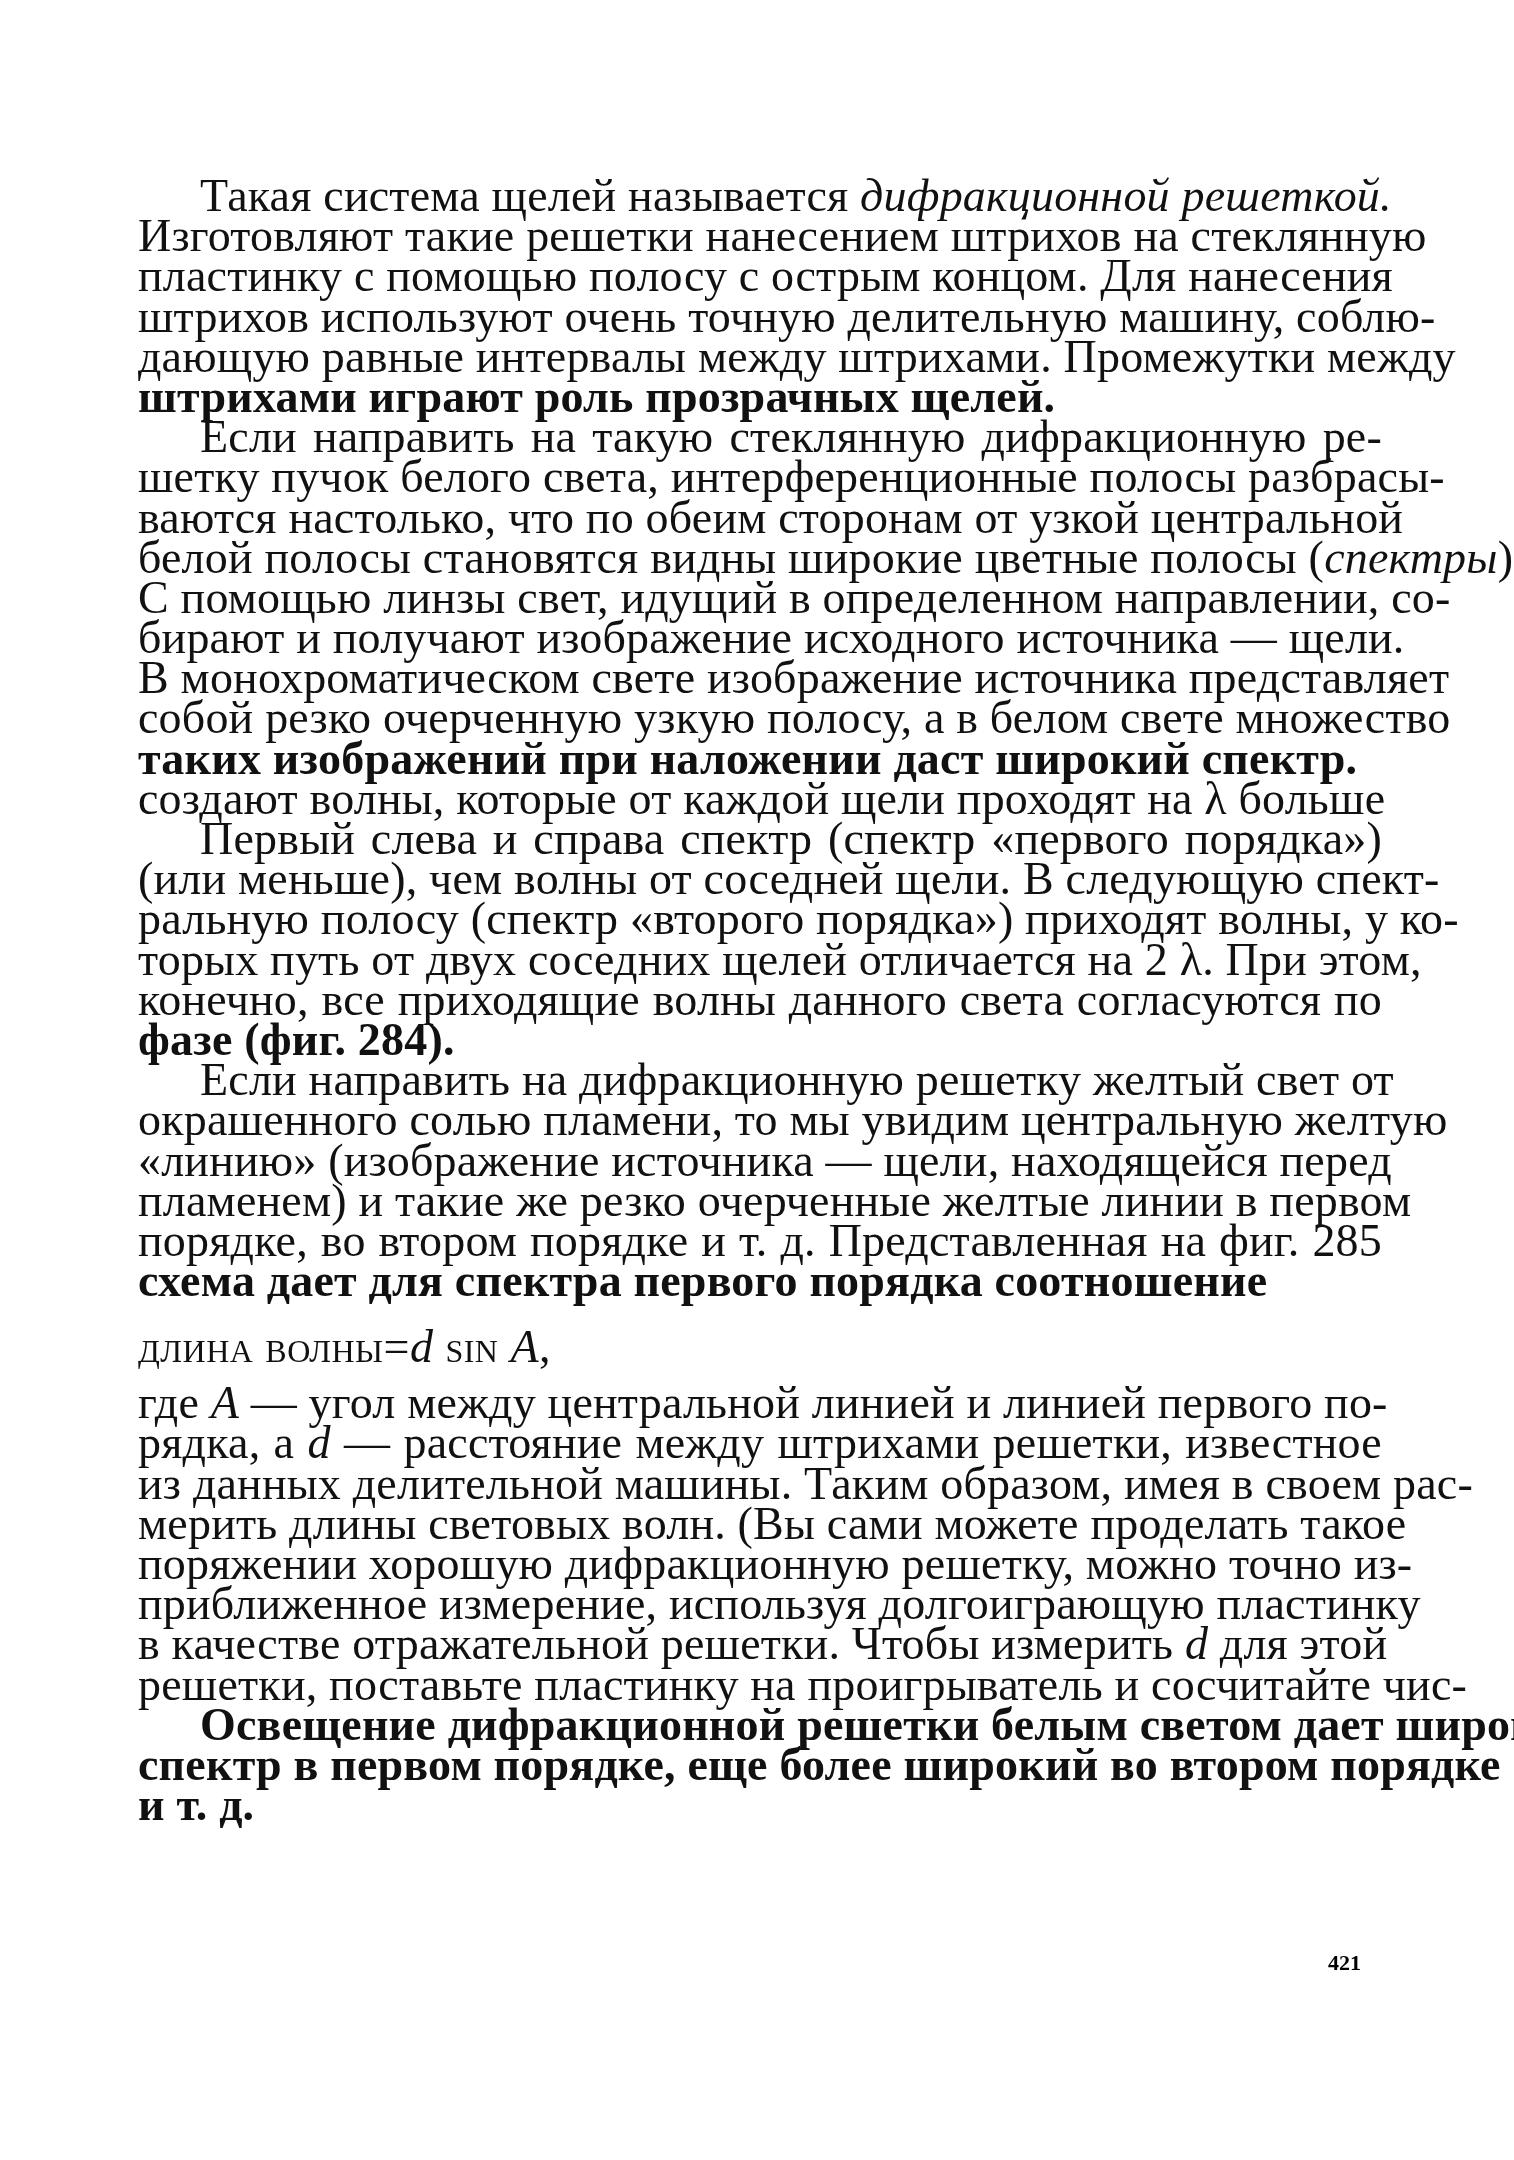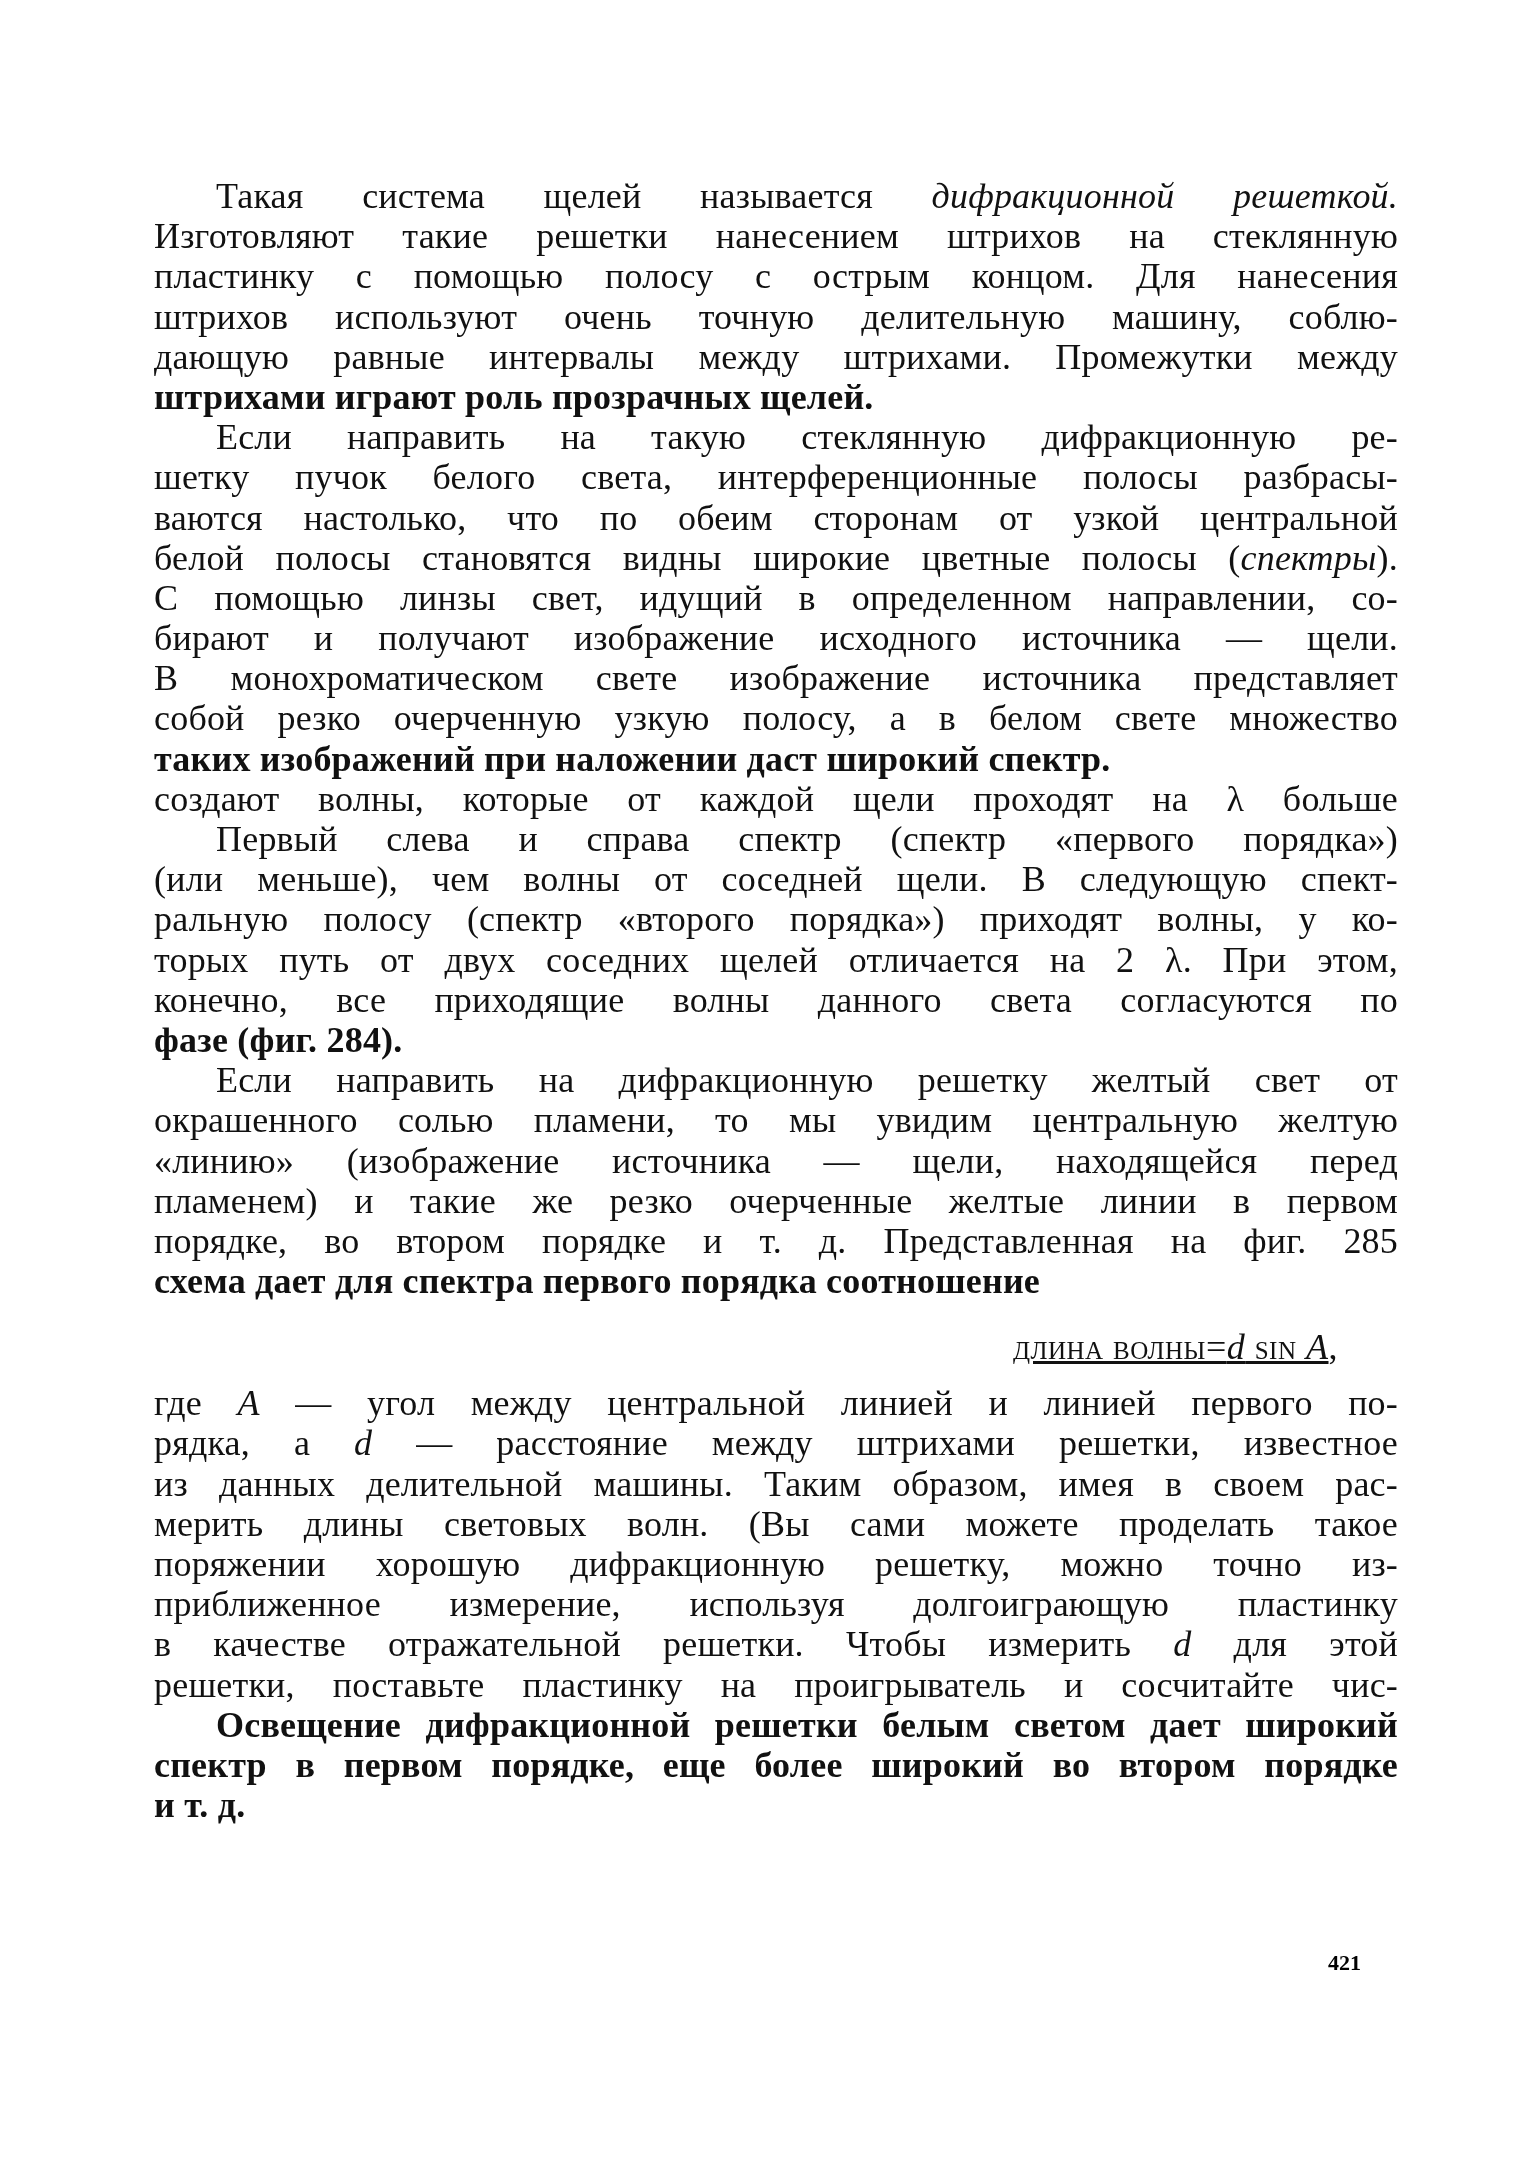--- a/index.html
+++ b/index.html
@@ -1,32 +1,32 @@
 <!DOCTYPE html>
 <html><head>
 <meta charset="utf-8">
 <style>
   html, body { margin: 0; padding: 0; background: #ffffff; }
   body { width: 1514px; height: 2160px; position: relative; overflow: hidden; }
   .page {
-    position: absolute; left: 154px; top: 176px; width: 1244px;
+    position: absolute; left: 138px; top: 176px; width: 1244px;
     font-family: "Liberation Serif", "DejaVu Serif", serif;
-    font-size: 36px; color: #111111;
+    font-size: 46px; color: #111111;
   }
   .line {
     height: 40.2px; line-height: 40.2px;
     white-space: nowrap; text-align: justify; text-align-last: justify;
     display: block; letter-spacing: 0.2px;
   }
   .line.last { text-align-last: left; font-weight: bold; }
   .line.indent { padding-left: 62px; }
   .eq {
     height: 64px; line-height: 64px; margin-top: 14px; margin-bottom: 4px;
-    text-align: right; display: block; font-variant: small-caps;
-    letter-spacing: 0.5px; padding-right: 60px; text-decoration: underline;
+    text-align: left; display: block; font-variant: small-caps;
+    letter-spacing: 0.5px; padding-right: 60px;
   }
   .eq i { font-variant: normal; }
   .bold .line { font-weight: bold; }
   em { font-style: italic; }
   .pagenum {
     position: absolute; left: 1328px; top: 1950px;
     font-family: "Liberation Serif", "DejaVu Serif", serif;
     font-weight: bold; font-size: 22px; color: #000;
   }
 </style>

